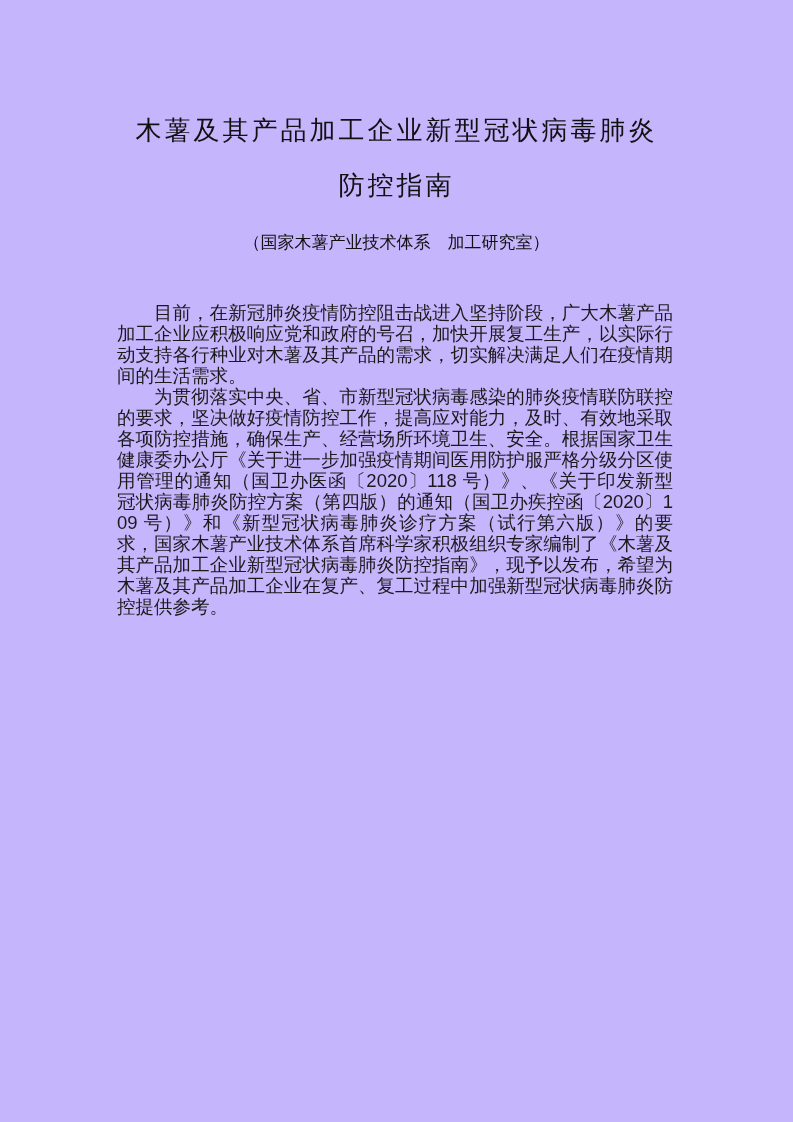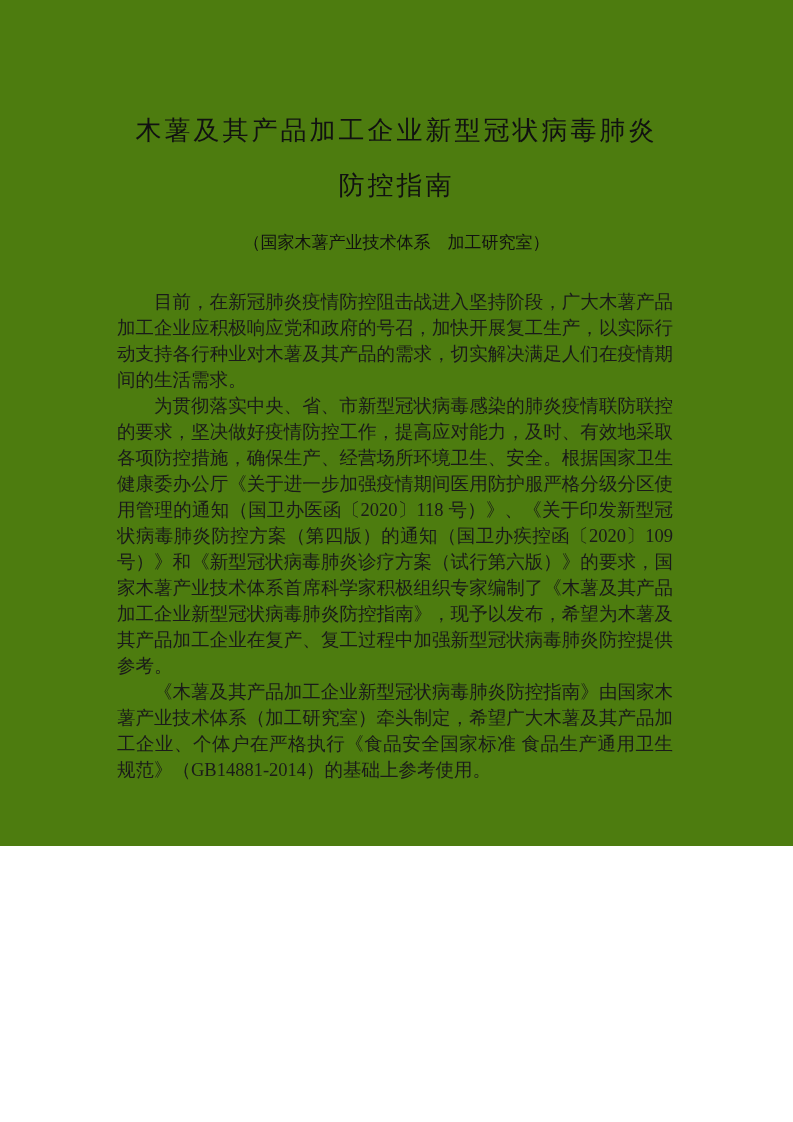--- a/index.html
+++ b/index.html
@@ -11,22 +11,22 @@
       width: 793px;
       height: 1122px;
       position: relative;
       overflow: hidden;
       color: #1a1a1a;
     }
     .page {
       position: absolute;
       left: 0; top: 0;
       width: 793px;
-      height: 846px;
-      background: #4d7c0f;
+      height: 1122px;
+      background: #c4b5fd;
     }
     .title-line {
       position: absolute;
       left: 0;
       width: 793px;
       text-align: center;
       font-family: "DejaVu Serif", "Liberation Serif", serif;
       font-size: 26px;
       letter-spacing: 3px;
       color: #111;
@@ -44,25 +44,25 @@
       text-align: center;
       font-family: Liberation Serif, serif;
       font-size: 17px;
       line-height: 24px;
       color: #111;
       white-space: pre;
     }
     .body {
       position: absolute;
       left: 117px;
-      top: 289px;
+      top: 302px;
       width: 556px;
-      font-family: Liberation Serif, serif;
+      font-family: Liberation Sans, sans-serif;
       font-size: 18.5px;
-      line-height: 26px;
+      line-height: 21px;
       color: #1a1a1a;
       text-align: justify;
       text-justify: inter-character;
       word-break: break-all;
     }
     .body p {
       margin: 0;
       text-indent: 2em;
     }
   </style>
@@ -70,15 +70,14 @@
 <body>
 
 <div class="page">
   <h1 class="title-line title-1">木薯及其产品加工企业新型冠状病毒肺炎</h1>
   <h1 class="title-line title-2">防控指南</h1>
   <div class="subtitle">（国家木薯产业技术体系　加工研究室）</div>
 
   <div class="body">
     <p>目前，在新冠肺炎疫情防控阻击战进入坚持阶段，广大木薯产品加工企业应积极响应党和政府的号召，加快开展复工生产，以实际行动支持各行种业对木薯及其产品的需求，切实解决满足人们在疫情期间的生活需求。</p>
     <p>为贯彻落实中央、省、市新型冠状病毒感染的肺炎疫情联防联控的要求，坚决做好疫情防控工作，提高应对能力，及时、有效地采取各项防控措施，确保生产、经营场所环境卫生、安全。根据国家卫生健康委办公厅《关于进一步加强疫情期间医用防护服严格分级分区使用管理的通知（国卫办医函〔2020〕118 号）》、《关于印发新型冠状病毒肺炎防控方案（第四版）的通知（国卫办疾控函〔2020〕109 号）》和《新型冠状病毒肺炎诊疗方案（试行第六版）》的要求，国家木薯产业技术体系首席科学家积极组织专家编制了《木薯及其产品加工企业新型冠状病毒肺炎防控指南》，现予以发布，希望为木薯及其产品加工企业在复产、复工过程中加强新型冠状病毒肺炎防控提供参考。</p>
-    <p>《木薯及其产品加工企业新型冠状病毒肺炎防控指南》由国家木薯产业技术体系（加工研究室）牵头制定，希望广大木薯及其产品加工企业、个体户在严格执行《食品安全国家标准 食品生产通用卫生规范》（GB14881-2014）的基础上参考使用。</p>
   </div>
 </div>
 
 </body></html>

